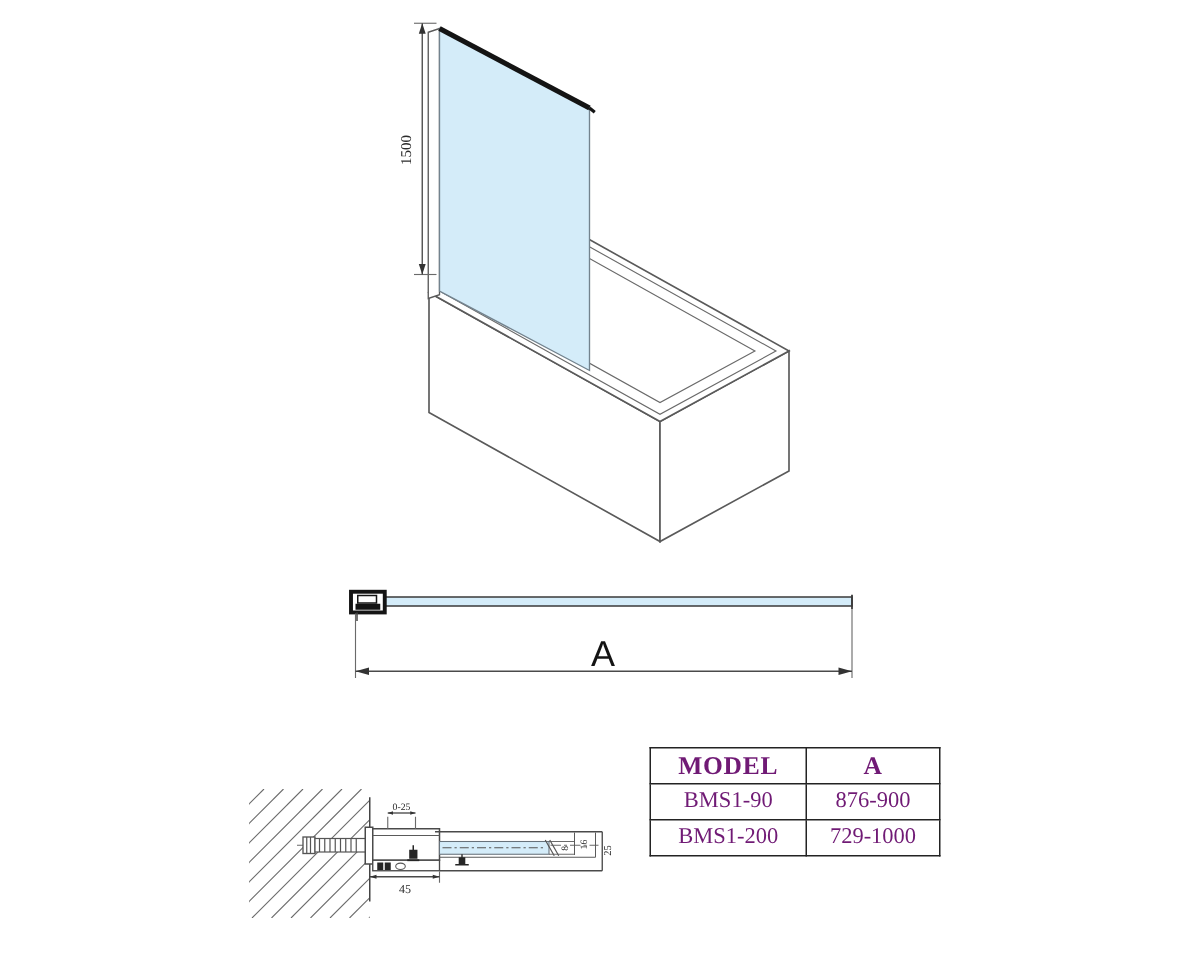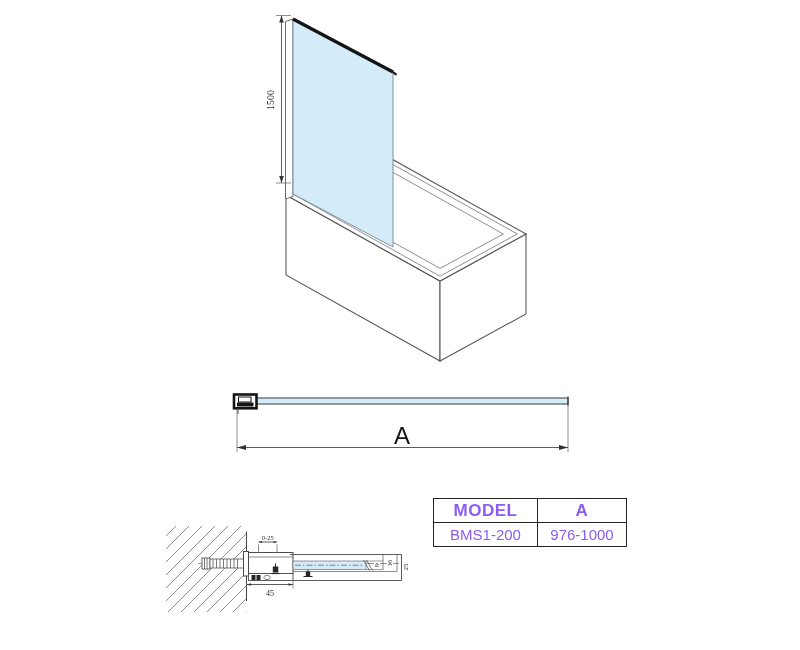--- a/index.html
+++ b/index.html
@@ -7,21 +7,21 @@
   svg{position:absolute;left:0;top:0;}
   .thin-w{stroke:#5a5a5a;stroke-width:1.1;fill:#ffffff;}
   .hair{stroke:#6a6a6a;stroke-width:0.75;fill:none;}
   .dimline{stroke:#4a4a4a;stroke-width:0.9;fill:none;}
   .arrow{fill:#333333;stroke:none;}
   .dimtext{font-family:"Liberation Serif",serif;fill:#2b2b2b;}
   .glassfill{fill:#d4ecf9;}
   .darkbit{fill:#262626;stroke:none;}
   table.sizes{position:absolute;left:433px;top:498px;border-collapse:collapse;background:#fff;}
   table.sizes th,table.sizes td{border:1.7px solid #232323;text-align:center;vertical-align:middle;
-    padding:0;height:23px;color:#8b5cf6;}
+    padding:0;height:23px;color:#701a75;font-family:Liberation Serif, serif;}
   table.sizes th{font-size:17px;font-weight:600;letter-spacing:.5px;}
   table.sizes td{font-size:15px;font-weight:400;}
   .col-model{width:103px;}
   .col-a{width:88px;}
 </style>
 </head>
 <body>
 
 <div class="canvas">
 
@@ -167,18 +167,22 @@
 
   <table class="sizes">
     <thead>
       <tr>
         <th class="col-model">MODEL</th>
         <th class="col-a">A</th>
       </tr>
     </thead>
     <tbody>
       <tr>
+        <td>BMS1-90</td>
+        <td>876-900</td>
+      </tr>
+      <tr>
         <td>BMS1-200</td>
-        <td>976-1000</td>
+        <td>729-1000</td>
       </tr>
     </tbody>
   </table>
 </div>
 
 </body></html>

